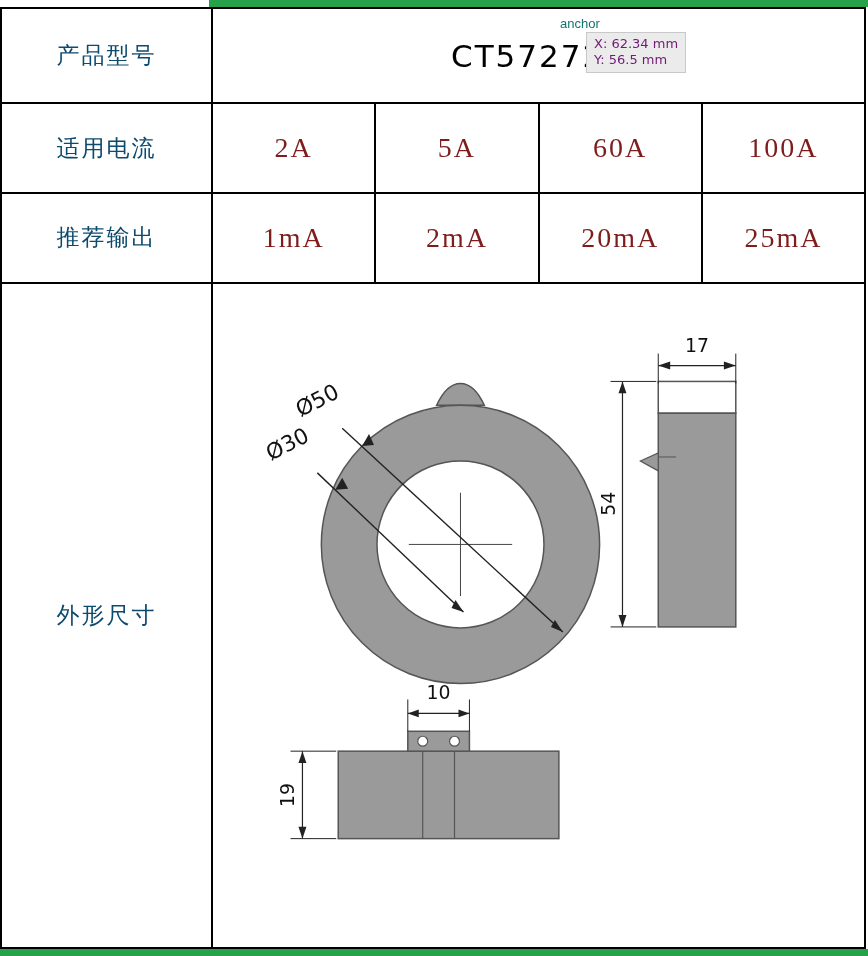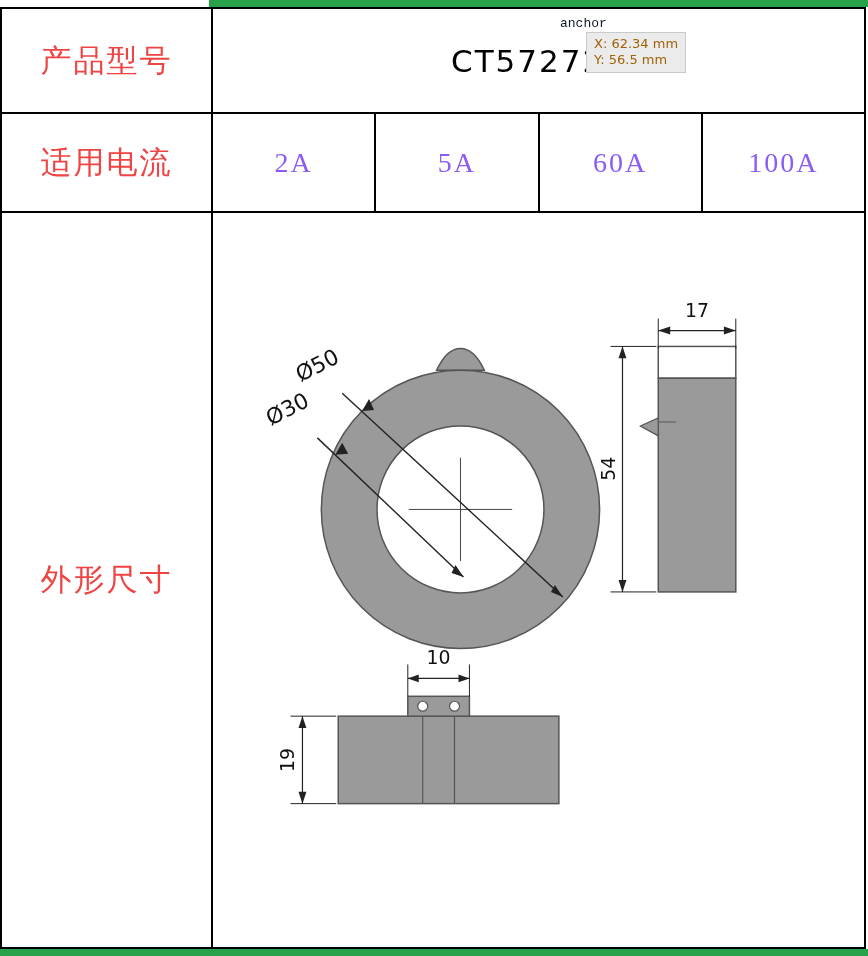--- a/index.html
+++ b/index.html
@@ -47,28 +47,28 @@
     text-align: center;
     vertical-align: middle;
     padding: 0;
   }
   .spec-table tr.r-model td { height: 80px; }
   .spec-table tr.r-normal td { height: 75px; font-family: Liberation Serif, serif; }
   .spec-table tr.r-dims td { height: 570px; }
 
   .label-cell {
     width: 209px;
-    font-size: 31px;
+    font-size: 23px;
     letter-spacing: 2px;
-    color: #ef4444;
+    color: #0c4a6e;
   }
   .value-cell {
     font-size: 28px;
     letter-spacing: 2px;
-    color: #8b5cf6;
+    color: #7f1d1d;
   }
   .model-cell {
     font-size: 31px;
     letter-spacing: 2px;
     color: #000;
   }
 
   
   .drawing-cell { position: relative; }
   .drawing-wrap {
@@ -81,34 +81,34 @@
     width: 100%;
     height: 100%;
   }
 
   
   .anchor-label {
     position: absolute;
     left: 560px;
     top: 16px;
     font-size: 13px;
-    color: #0f172a;
-    font-family: Liberation Mono, monospace;
+    color: #0f766e;
+    font-family: Liberation Sans, sans-serif;
     z-index: 20;
   }
   .coord-box {
     position: absolute;
     left: 586px;
     top: 32px;
     background: #ebebeb;
     border: 1px solid #c9c9c9;
     padding: 3px 7px 4px 7px;
     font-size: 13px;
     line-height: 16px;
-    color: #a16207;
+    color: #701a75;
     z-index: 21;
     white-space: nowrap;
   }
 </style>
 </head>
 <body>
 
 <div class="accent-top"></div>
 
 <table class="spec-table">
@@ -116,20 +116,27 @@
     <tr class="r-model">
       <td class="label-cell">产品型号</td>
       <td class="model-cell" colspan="4">CT572722</td>
     </tr>
     <tr class="r-normal">
       <td class="label-cell">适用电流</td>
       <td class="value-cell">2A</td>
       <td class="value-cell">5A</td>
       <td class="value-cell">60A</td>
       <td class="value-cell">100A</td>
+    </tr>
+    <tr class="r-normal">
+      <td class="label-cell">推荐输出</td>
+      <td class="value-cell">1mA</td>
+      <td class="value-cell">2mA</td>
+      <td class="value-cell">20mA</td>
+      <td class="value-cell">25mA</td>
     </tr>
     <tr class="r-dims">
       <td class="label-cell">外形尺寸</td>
       <td class="drawing-cell" colspan="4">
         <div class="drawing-wrap">
           <svg viewBox="0 0 655 566" preserveAspectRatio="xMidYMid meet">
 
             <g>
 
               <path d="M225 72 q10 -22 24 -22 q14 0 24 22 Z" fill="#9a9a9a" stroke="#555" stroke-width="1.5"></path>

